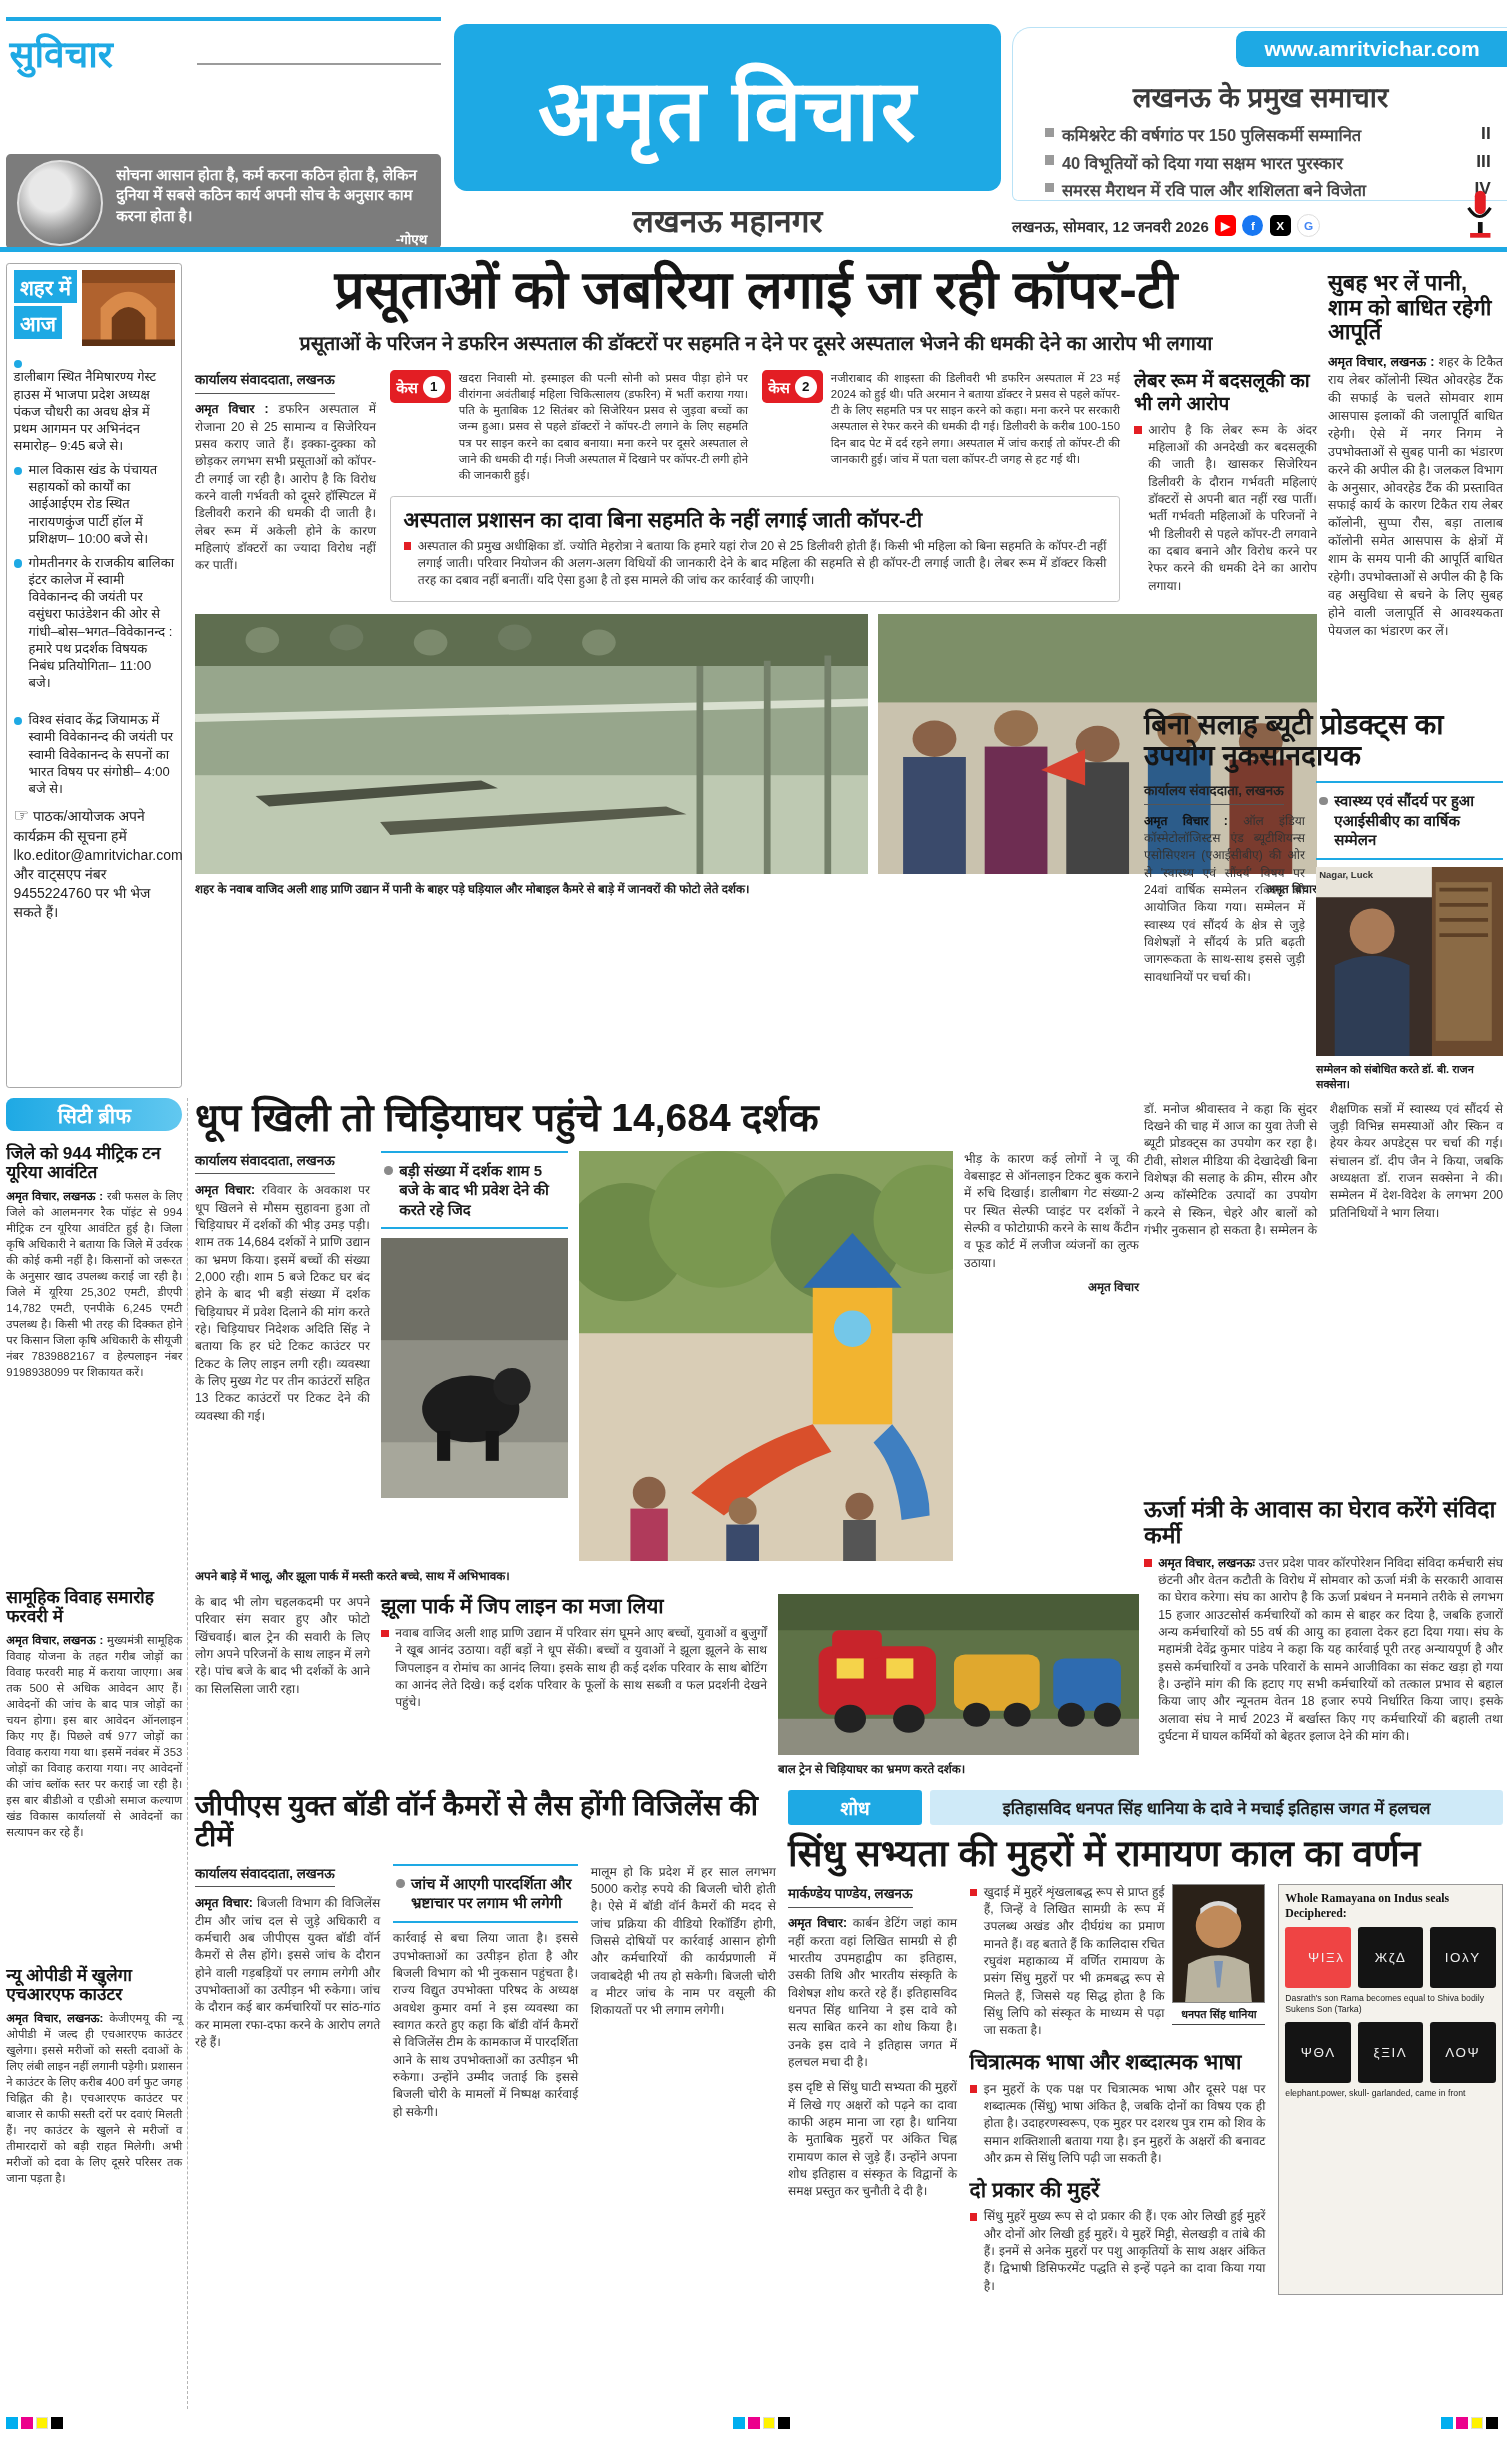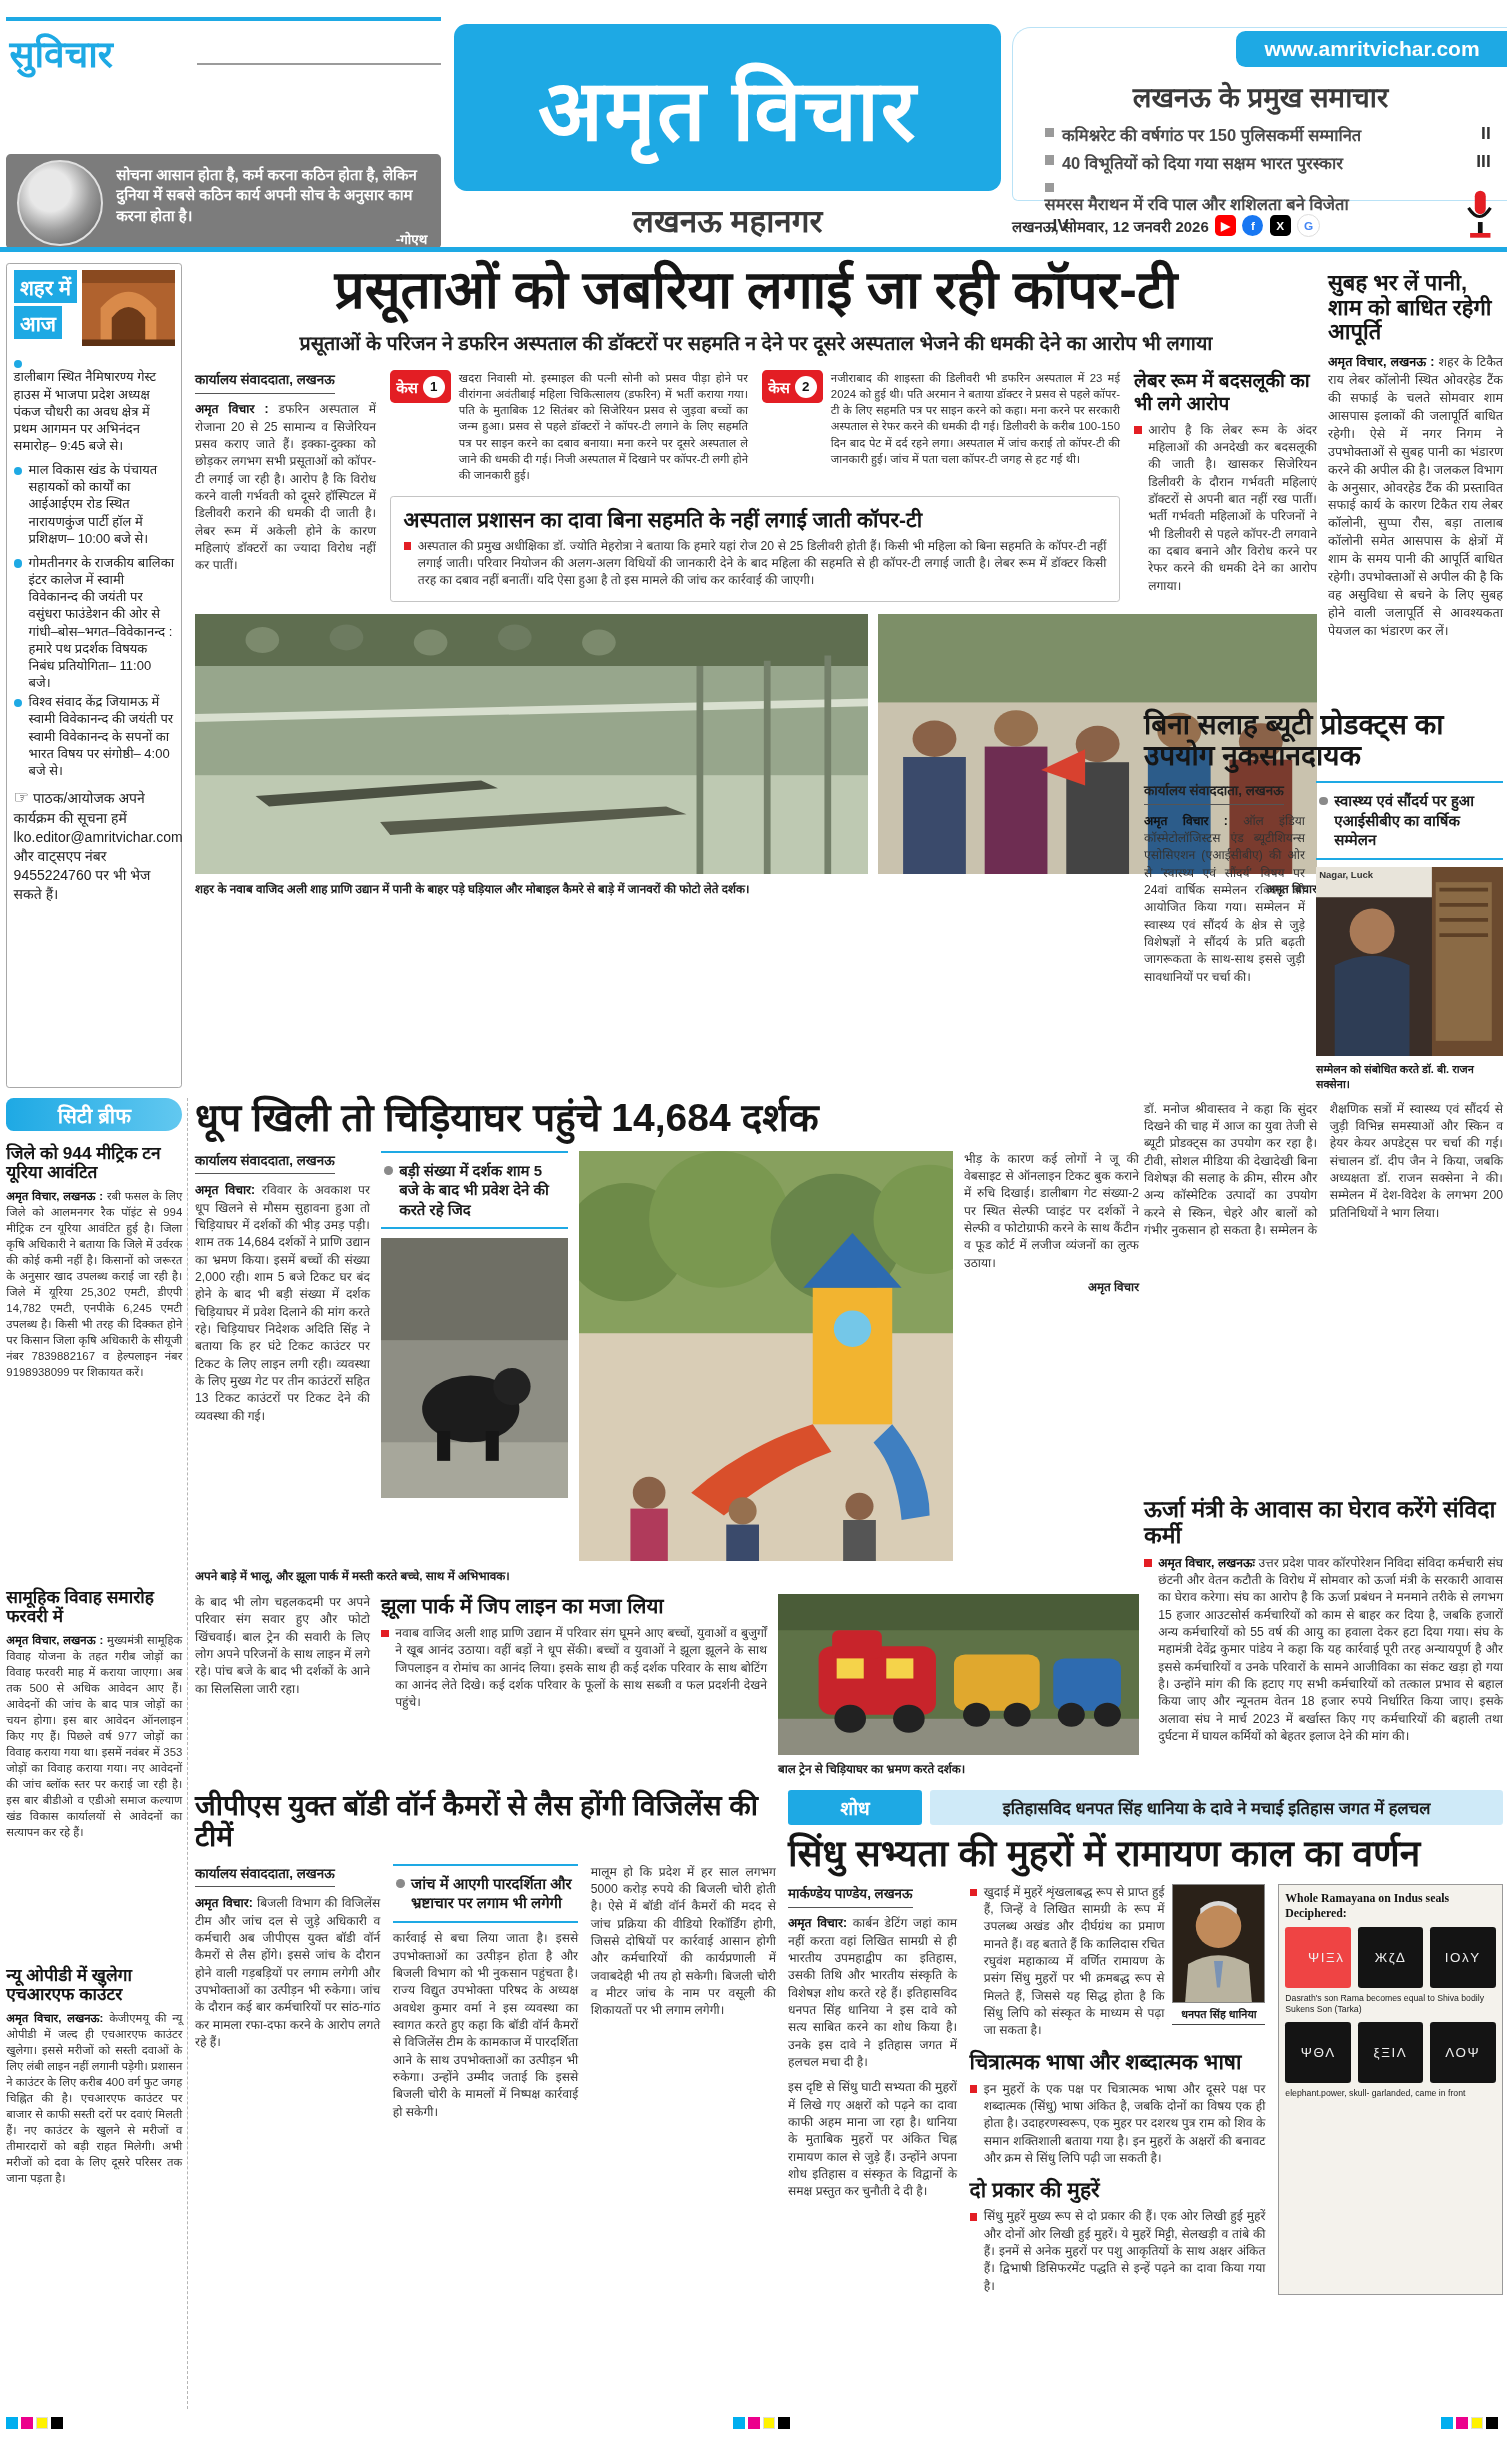--- a/index.html
+++ b/index.html
@@ -62,21 +62,21 @@
       <div class="flexrow" style="align-items:flex-start;margin-bottom:4.7px;">
         <span class="gray-sq"></span>
         <span style="flex:1;font-size:16.5px;font-weight:bold;color:#4a4a4a;">कमिश्नरेट की वर्षगांठ पर 150 पुलिसकर्मी सम्मानित</span>
         <span style="font-size:17.3px;font-weight:bold;color:#333;margin-left:7.9px;">II</span>
       </div>
       <div class="flexrow" style="align-items:flex-start;margin-bottom:4.7px;">
         <span class="gray-sq"></span>
         <span style="flex:1;font-size:16.5px;font-weight:bold;color:#4a4a4a;">40 विभूतियों को दिया गया सक्षम भारत पुरस्कार</span>
         <span style="font-size:17.3px;font-weight:bold;color:#333;margin-left:7.9px;">III</span>
       </div>
-      <div class="flexrow" style="align-items:flex-start;flex-direction:column;">
+      <div class="flexrow" style="align-items:flex-start;">
         <span class="gray-sq"></span>
         <span style="flex:1;font-size:16.5px;font-weight:bold;color:#4a4a4a;">समरस मैराथन में रवि पाल और शशिलता बने विजेता</span>
         <span style="font-size:17.3px;font-weight:bold;color:#333;margin-left:7.9px;">IV</span>
       </div>
     </div>
   </div>
 
   <div class="abs flexrow" style="left:1012px;top:214px;width:441px;align-items:center;">
     <span style="font-size:15px;font-weight:bold;color:#333;">लखनऊ, सोमवार, 12 जनवरी 2026</span>
     <span class="sicon" style="background:#ff0000;">▶</span>
@@ -113,21 +113,21 @@
     </div>
     <div style="margin-top:7.9px;">
       <div class="flexrow" style="margin-bottom:7px;flex-direction:column;">
           <span class="dot" style="background:#1ea9e4;"></span>
           <span style="flex:1;font-size:13px;line-height:1.32;color:#222;">डालीबाग स्थित नैमिषारण्य गेस्ट हाउस में भाजपा प्रदेश अध्यक्ष पंकज चौधरी का अवध क्षेत्र में प्रथम आगमन पर अभिनंदन समारोह– 9:45 बजे से।</span>
         </div>
       <div class="flexrow" style="margin-bottom:7px;">
           <span class="dot" style="background:#1ea9e4;"></span>
           <span style="flex:1;font-size:13px;line-height:1.32;color:#222;">माल विकास खंड के पंचायत सहायकों को कार्यों का आईआईएम रोड स्थित नारायणकुंज पार्टी हॉल में प्रशिक्षण– 10:00 बजे से।</span>
         </div>
-      <div class="flexrow" style="margin-bottom:2px;">
+      <div class="flexrow" style="margin-bottom:20px;">
           <span class="dot" style="background:#1ea9e4;"></span>
           <span style="flex:1;font-size:13px;line-height:1.32;color:#222;">गोमतीनगर के राजकीय बालिका इंटर कालेज में स्वामी विवेकानन्द की जयंती पर वसुंधरा फाउंडेशन की ओर से गांधी–बोस–भगत–विवेकानन्द : हमारे पथ प्रदर्शक विषयक निबंध प्रतियोगिता– 11:00 बजे।</span>
         </div>
       <div class="flexrow" style="margin-bottom:7px;">
           <span class="dot" style="background:#1ea9e4;"></span>
           <span style="flex:1;font-size:13px;line-height:1.32;color:#222;">विश्व संवाद केंद्र जियामऊ में स्वामी विवेकानन्द की जयंती पर स्वामी विवेकानन्द के सपनों का भारत विषय पर संगोष्ठी– 4:00 बजे से।</span>
         </div>
     </div>
     <div style="margin-top:4.7px;font-size:14px;line-height:1.35;color:#222;">
       <span style="font-size:17.3px;">☞</span>

